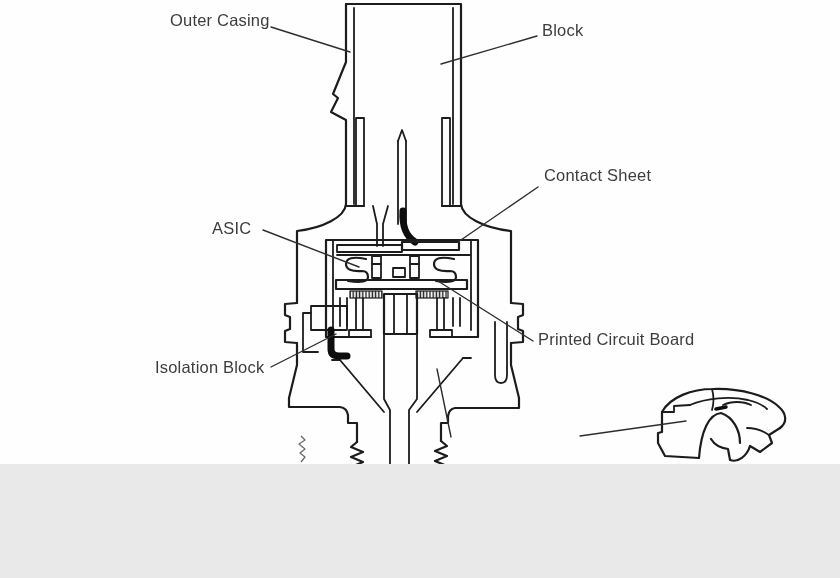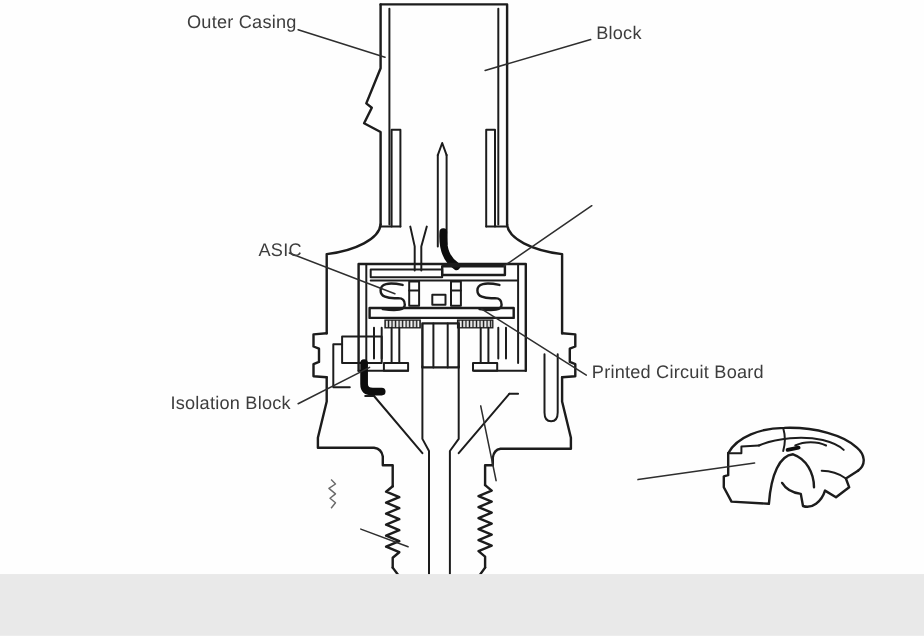--- a/index.html
+++ b/index.html
@@ -1,18 +1,18 @@
 <!DOCTYPE html>
 <html><head>
 <meta charset="utf-8">
 <style>
   html,body{margin:0;padding:0;background:#e9e9e9;}
   .stage{
     position:relative;
-    width:840px;height:522px;
+    width:840px;height:464px;
     background:#fefefe;
     overflow:hidden;
     font-family:"Liberation Sans","DejaVu Sans",sans-serif;
   }
   .stage svg{position:absolute;left:0;top:0;}
   .lbl{
     position:absolute;
     font-size:16.5px;
     line-height:19px;
     color:#3d3d3d;
@@ -157,17 +157,18 @@
       <path class="leader" d="M533,341 L438,281"></path>
       <path class="leader" d="M271,367 L336,334"></path>
       <path class="leader" d="M451,437 L437,369"></path>
       <path class="leader" d="M580,436 L686,421"></path>
       <path class="leader" d="M328,481 L371,497"></path>
     </g>
   </svg>
 
   <div class="lbl" style="left:170px;top:11px">Outer Casing</div>
   <div class="lbl" style="left:542px;top:21px">Block</div>
-  <div class="lbl" style="left:235px;top:219px">ASIC</div>
+  <div class="lbl" style="left:544px;top:166px">Contact Sheet</div>
+  <div class="lbl" style="left:212px;top:219px">ASIC</div>
   <div class="lbl" style="left:538px;top:330px">Printed Circuit Board</div>
   <div class="lbl" style="left:155px;top:358px">Isolation Block</div>
 
 </div>
 
 </body></html>

